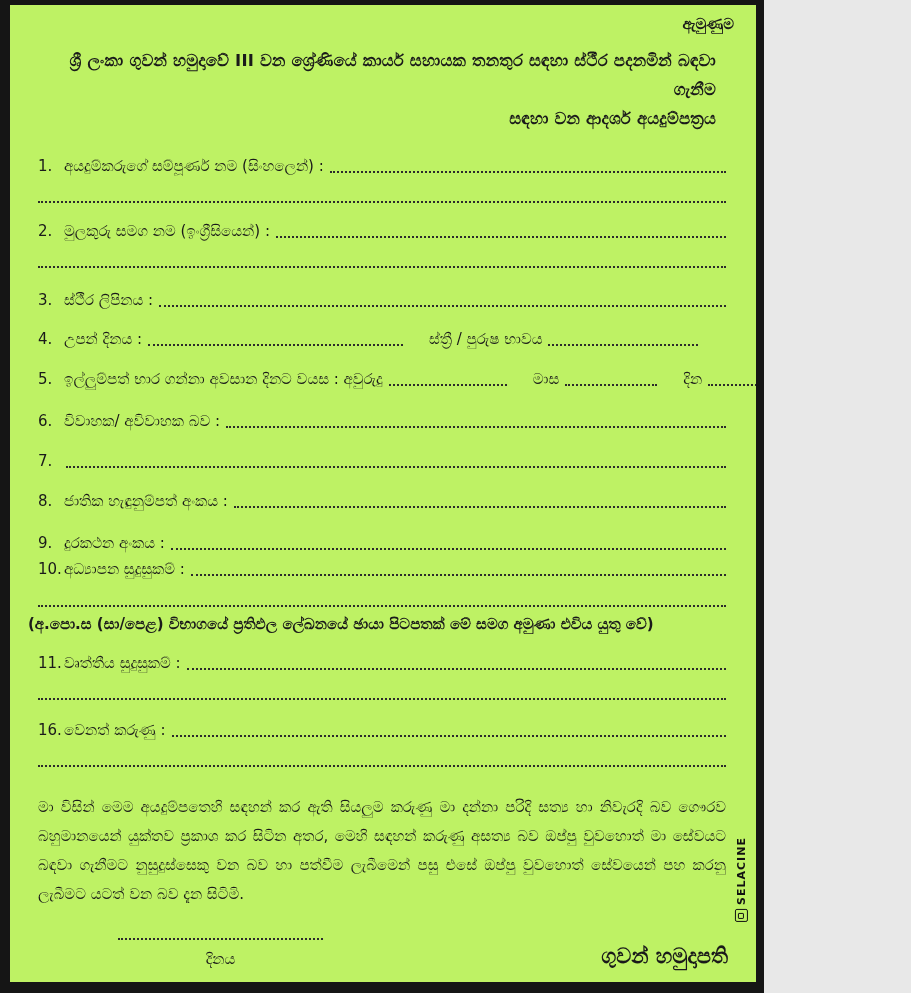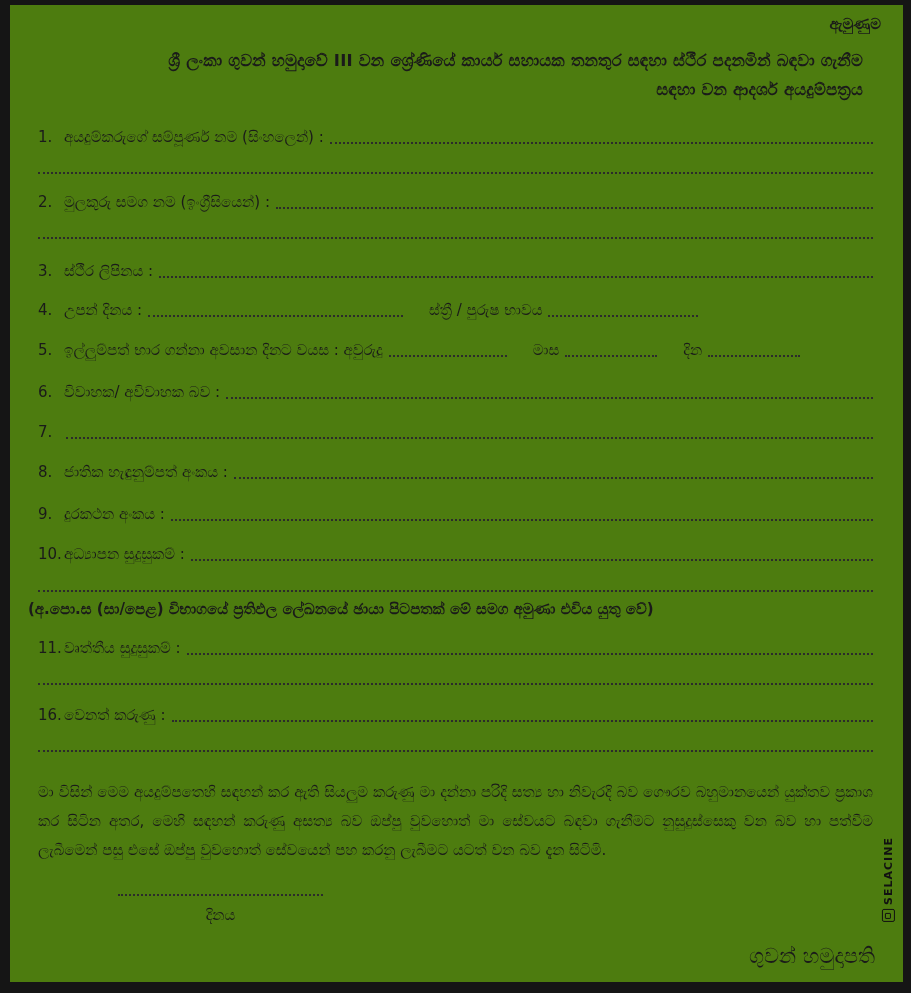--- a/index.html
+++ b/index.html
@@ -1,18 +1,18 @@
 <!DOCTYPE html>
 <html><head>
 <meta charset="utf-8">
 <style>
   html,body{margin:0;padding:0;background:#e8e8e8;}
   .page{
-    width:911px;height:993px;box-sizing:border-box;position:relative;
-    background:#4d7c0f;color:#1a1a1a;
+    width:764px;height:993px;box-sizing:border-box;position:relative;
+    background:#bef264;color:#1a1a1a;
     border-top:5px solid #151515;border-left:10px solid #151515;
     border-right:8px solid #151515;border-bottom:11px solid #151515;
     font-family:"DejaVu Sans","Liberation Sans",sans-serif;
     overflow:hidden;
   }
   .annex{ text-align:right; font-weight:bold; font-size:15px; padding:10px 22px 0 0; }
   .title{
     text-align:right; font-weight:bold; font-size:16.5px; line-height:1.75;
     margin:14px 40px 0 40px; letter-spacing:.2px;
   }
@@ -33,21 +33,21 @@
     display:flex; justify-content:space-between; align-items:center;
     margin:26px 95px 0 108px;
   }
   .sig{ text-align:center; }
   .sigline{ border-bottom:2px dotted #2b2b2b; height:2px; }
   .sig.date .sigline{ width:205px; }
   .sig.applicant .sigline{ width:230px; }
   .siglabel{ font-size:15px; margin-top:10px; }
   .commander{
     position:absolute; right:28px; bottom:14px;
-    font-weight:normal; font-size:21px;
+    font-weight:bold; font-size:21px;
   }
   .watermark{
     position:absolute; right:-28px; bottom:96px;
     transform:rotate(-90deg); transform-origin:center;
     display:flex; align-items:center; gap:4px;
     font-size:11px; font-weight:bold; letter-spacing:1px; color:#111;
     white-space:nowrap;
   }
   .wm-logo{
     width:11px;height:11px;border:1.5px solid #111;border-radius:2px;
@@ -135,21 +135,21 @@
       <span class="lbl">ජාතික හැඳුනුම්පත් අංකය :</span>
       <span class="dots"></span>
     </div>
 
     <div class="row" style="margin-top:22px;">
       <span class="num">9.</span>
       <span class="lbl">දුරකථන අංකය :</span>
       <span class="dots"></span>
     </div>
 
-    <div class="row" style="margin-top:20px;justify-content:center;">
+    <div class="row" style="margin-top:6px;justify-content:center;">
       <span class="num">10.</span>
       <span class="lbl">අධ්‍යාපන සුදුසුකම් :</span>
       <span class="dots"></span>
     </div>
   </div>
   <div class="fulldots" style="margin-top:14px;"></div>
   <div class="note">(අ.පො.ස (සා/පෙළ) විභාගයේ ප්‍රතිඵල ලේඛනයේ ඡායා පිටපතක් මේ සමග අමුණා එවිය යුතු වේ)</div>
 
   <div class="rows" style="margin-top:20px;">
 

